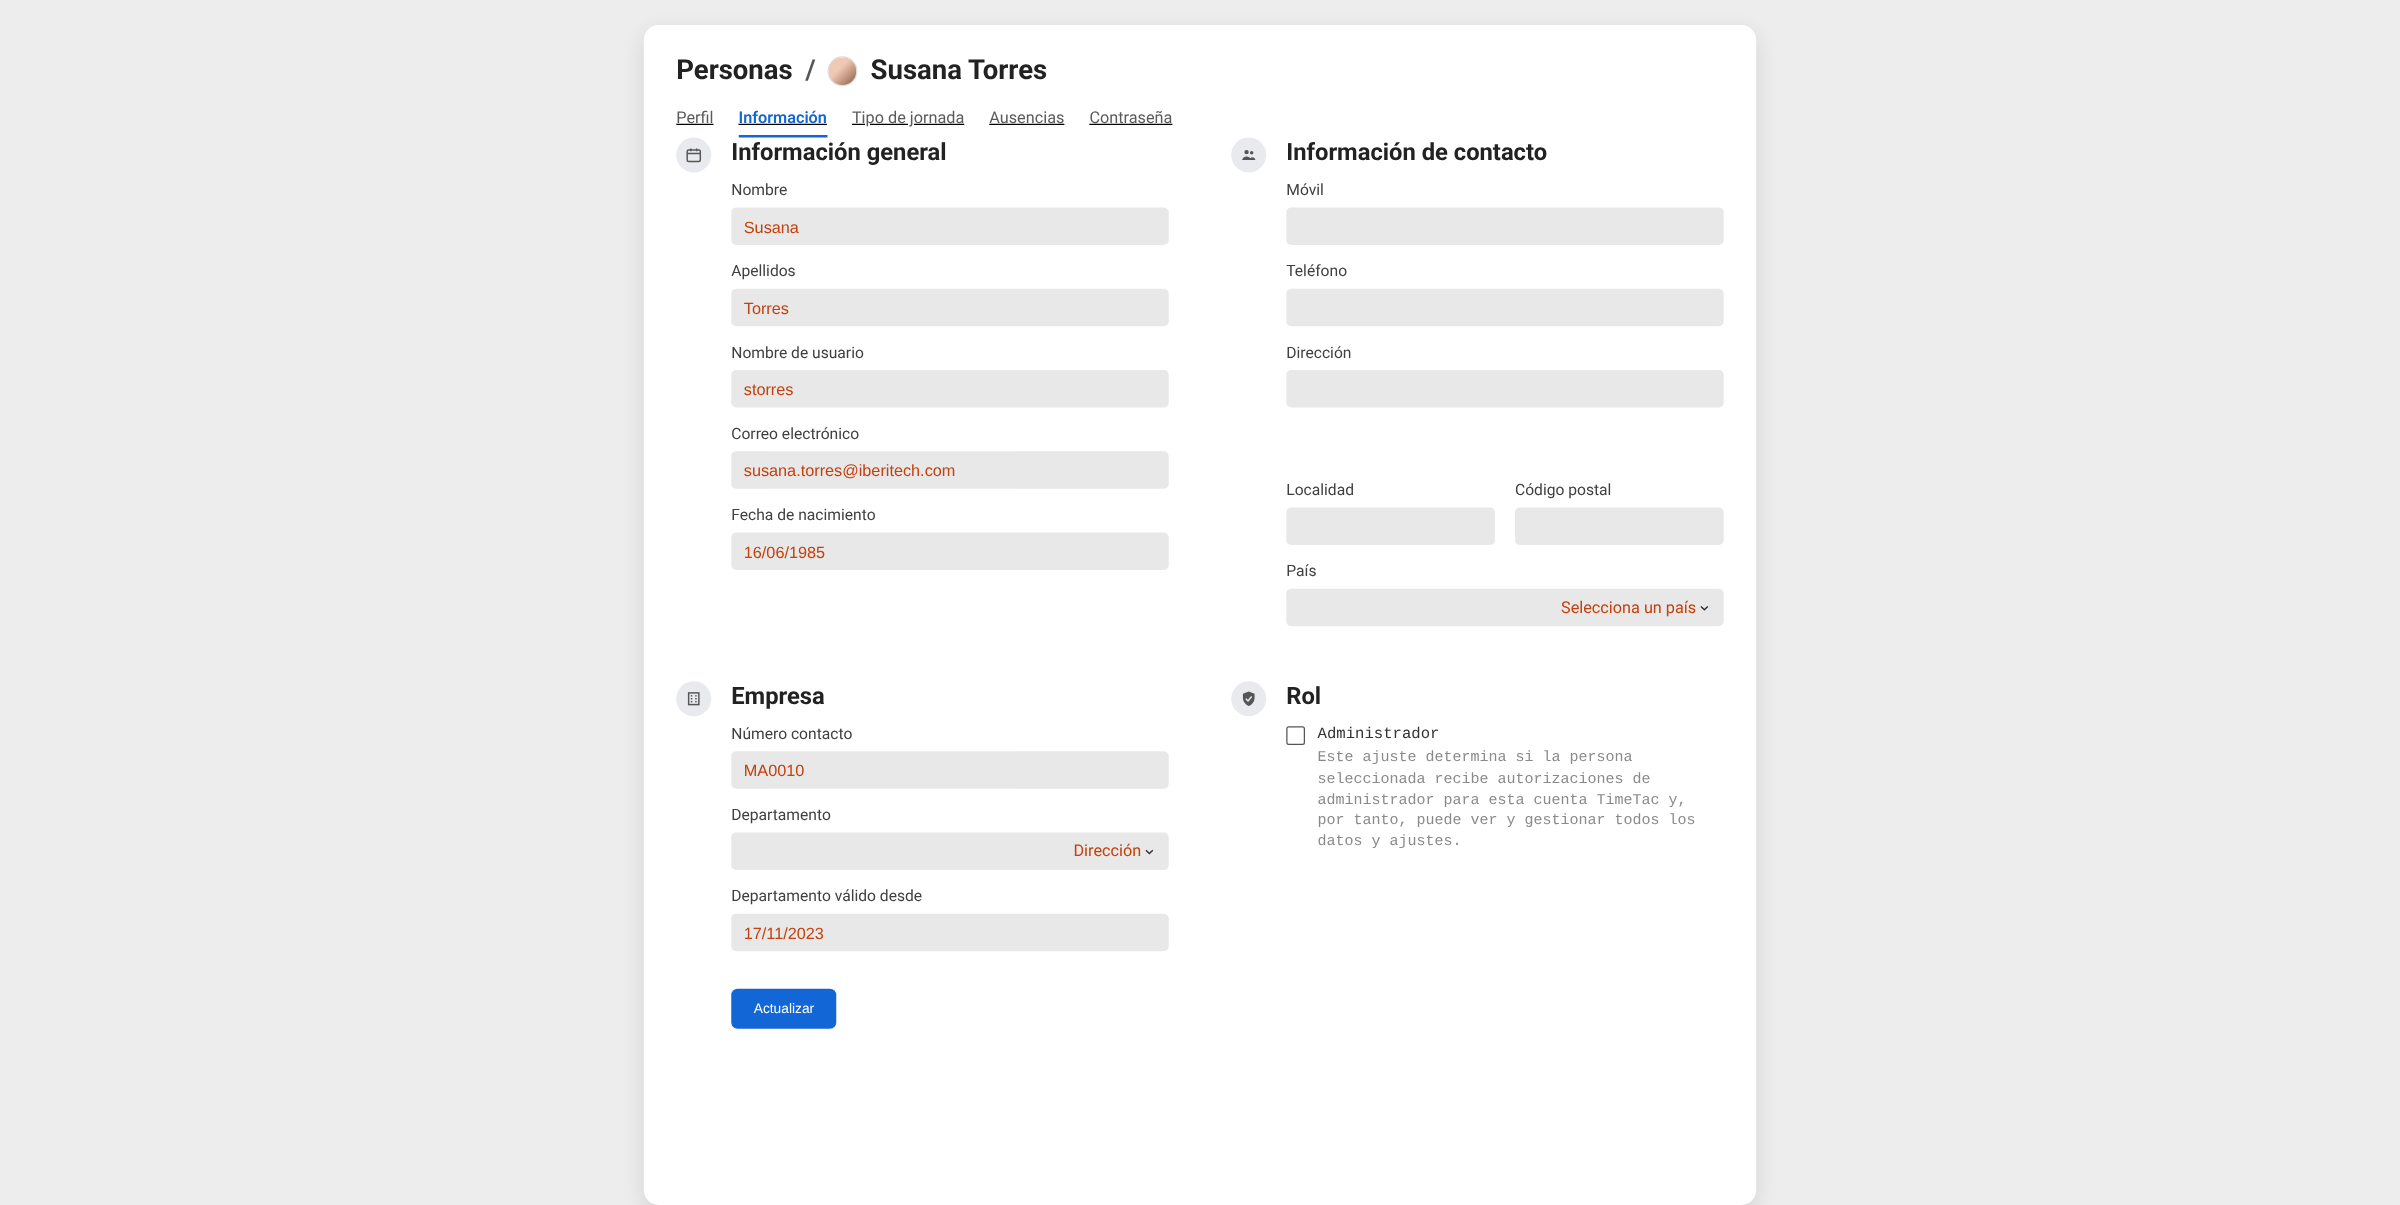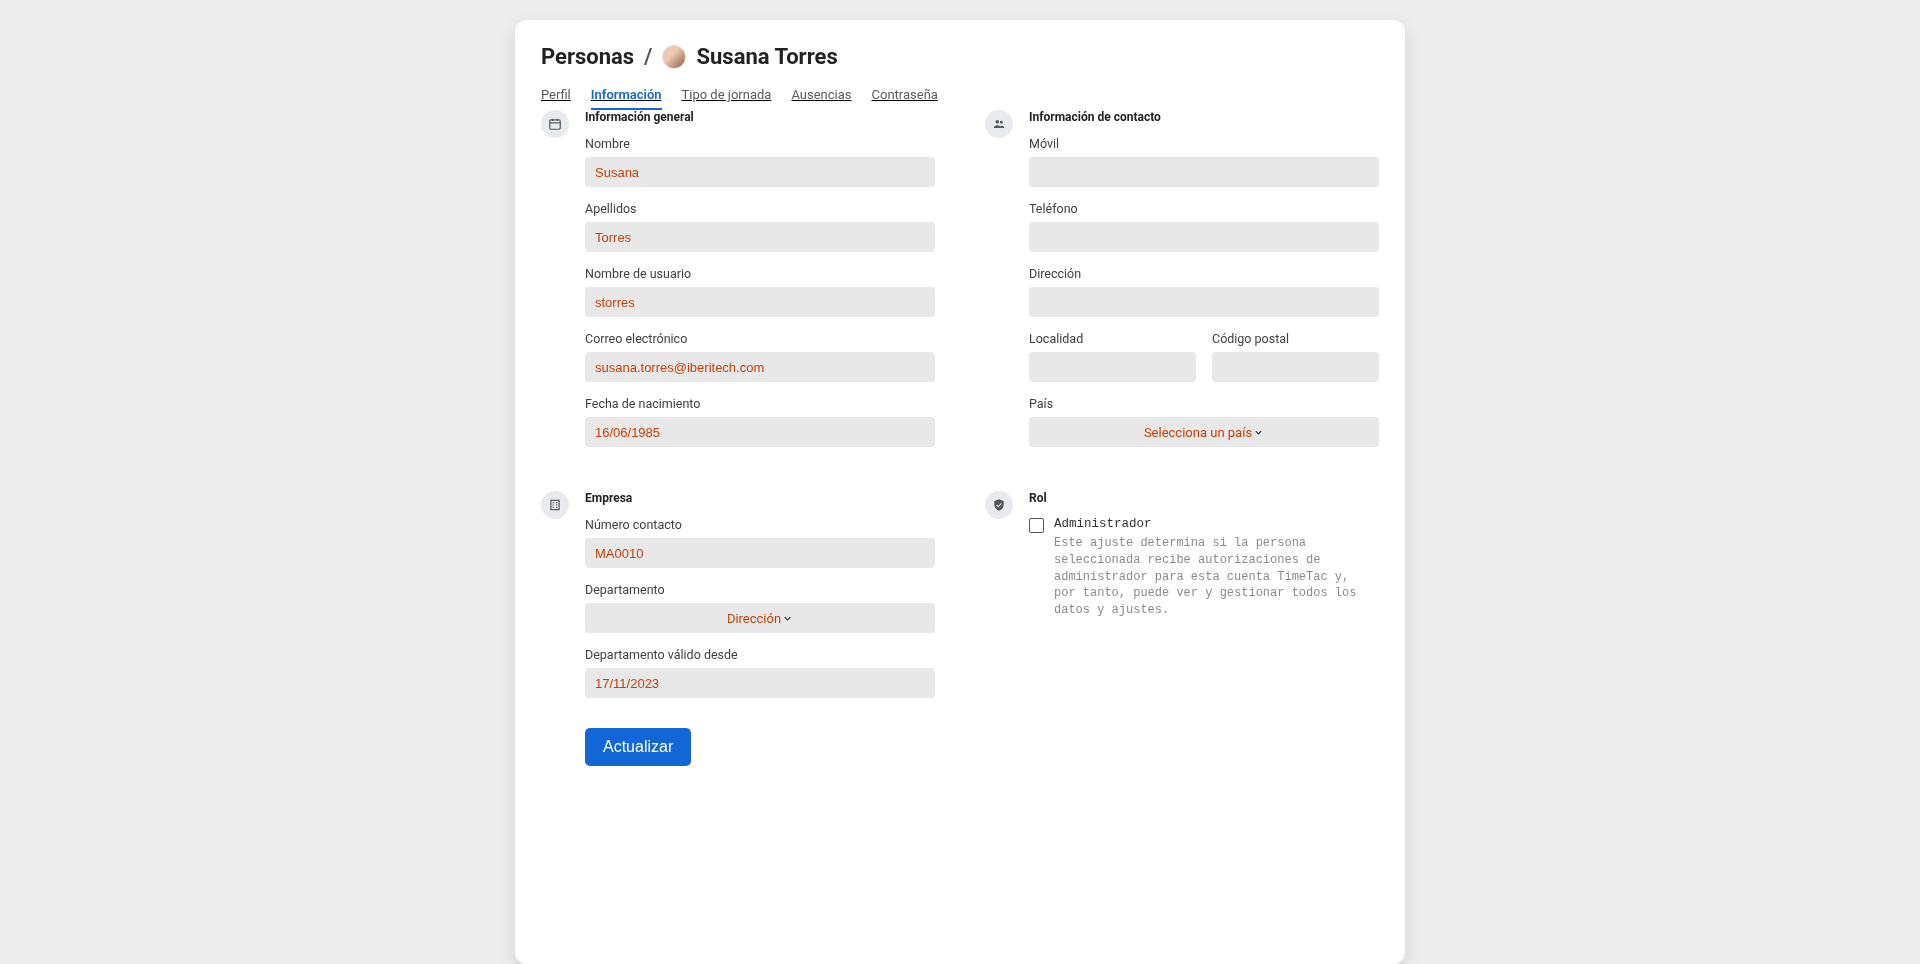--- a/index.html
+++ b/index.html
@@ -65,62 +65,62 @@
     .section-icon {
       width: 28px; height: 28px;
       background: #e8eaed;
       border-radius: 50%;
       display: flex; align-items: center; justify-content: center;
       flex-shrink: 0;
       color: #555;
     }
     .section-body { flex: 1; }
     .section-title {
-      font-size: 12px; font-weight: 700; color: #222;
+      font-size: 19px; font-weight: 700; color: #222;
       margin-bottom: 12px;
     }
     .field { margin-bottom: 14px; }
     .field-label {
       font-size: 12.5px; color: #404040;
       margin-bottom: 6px; display: block;
     }
     .input, .select {
       width: 100%;
       height: 30px;
       background: #e8e8e8;
       border: none;
       border-radius: 4px;
       padding: 0 10px;
       font-size: 13px;
       color: #c2410c;
     }
     .select {
-      display: flex; align-items: center; justify-content: center;
+      display: flex; align-items: center; justify-content: flex-end;
       cursor: pointer;
     }
     .row2 { display: flex; gap: 16px; }
-    .row2 .field { flex: 1; }
+    .row2 .field { flex: 1; margin-top: 45px; }
     .chev {
       width: 12px; height: 12px;
       display: inline-flex; align-items: center; justify-content: center;
     }
     .checkbox-row { display: flex; gap: 10px; align-items: flex-start; font-family: Liberation Mono, monospace; }
     .checkbox {
       width: 15px; height: 15px; border: 1.5px solid #555; border-radius: 2px;
       flex-shrink: 0; margin-top: 1px; background: #fff; cursor: pointer;
     }
     .role-label { font-size: 12.5px; color: #333; }
     .role-desc { font-size: 12px; color: #8a8a8a; margin-top: 4px; line-height: 1.4; max-width: 320px;}
     .btn-primary {
       background: #1366d6;
       color: #fff;
       border: none;
       border-radius: 5px;
       padding: 10px 18px;
-      font-size: 16px;
+      font-size: 11px;
       font-weight: 500;
       cursor: pointer;
       margin-top: 16px;
       margin-left: 44px;
     }
   </style>
 </head>
 <body>
 
 <div class="card">

